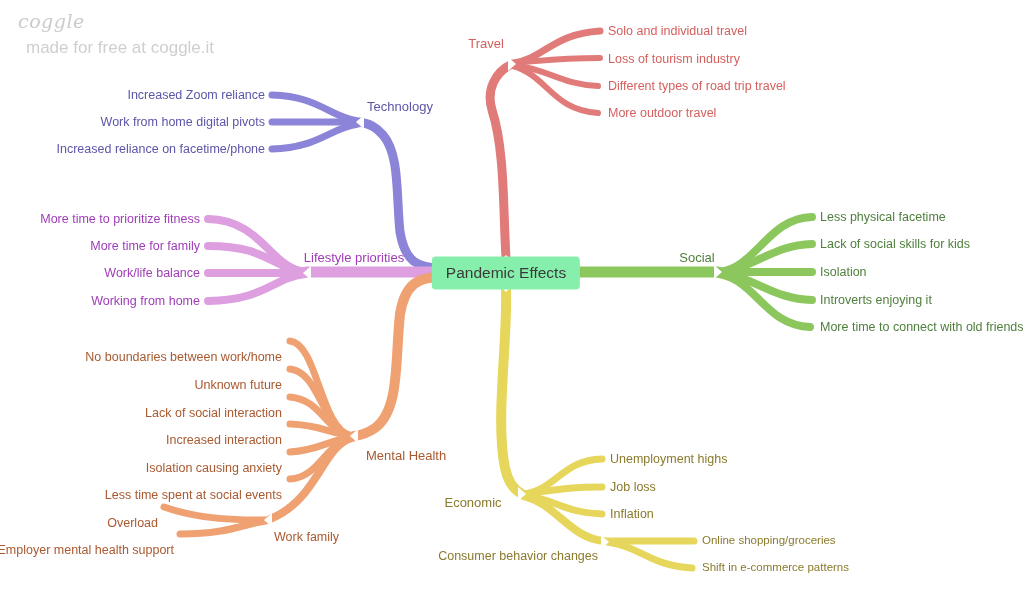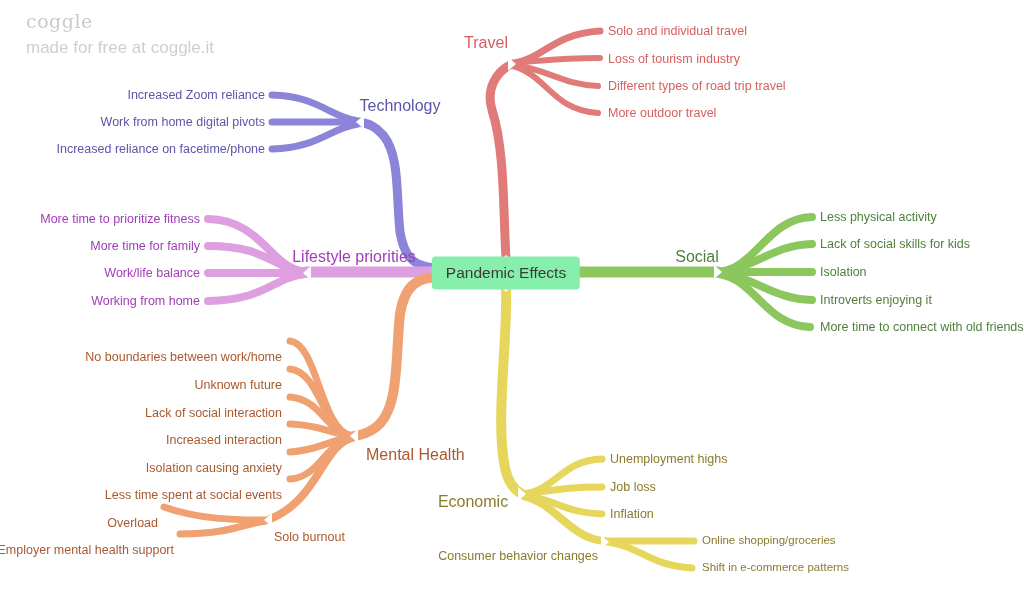--- a/index.html
+++ b/index.html
@@ -6,41 +6,41 @@
   body{
     width:1024px;height:603px;
     background:#ffffff;
     font-family:"Liberation Sans", sans-serif;
     overflow:hidden;
     position:relative;
   }
   #mindmap{position:absolute;left:0;top:0;width:1024px;height:603px;}
 
   .wm{position:absolute;color:#cfcfcf;user-select:none;}
-  .wm-logo{left:26px;top:10px;font-family:"DejaVu Serif",serif;font-size:19px;letter-spacing:.5px;color:#cbcbcb;}
+  .wm-logo{left:18px;top:10px;font-family:"DejaVu Serif",serif;font-style:italic;font-size:19px;letter-spacing:.5px;color:#cbcbcb;}
   .wm-sub{left:26px;top:38px;font-size:17px;color:#cfcfcf;}
 
   .node{position:absolute;white-space:nowrap;line-height:1;}
   .node.r{transform:translate(-100%,-50%);}   
   .node.l{transform:translate(0,-50%);}       
   .node.c{transform:translate(-50%,-50%);}
 
   .root{
     position:absolute;
     background:#86efac;
     color:#3a3a3a;
     font-size:15.5px;
     padding:7px 14px 8px 14px;
     border-radius:4px;
     transform:translate(-50%,-50%);
     white-space:nowrap;
     box-shadow:0 0 0 0 rgba(0,0,0,0);
   }
 
-  .branch-title{font-size:16px;}
+  .branch-title{font-size:13px;}
   .leaf{font-size:12.5px;}
   .leaf-sm{font-size:11.5px;}
 
   .c-travel{color:#d4605e;}
   .c-tech{color:#5b56a8;}
   .c-life{color:#a03cb8;}
   .c-mental{color:#a9592f;margin-top:16px;}
   .c-social{color:#4e7f3c;}
   .c-econ{color:#8a7a2c;}
 </style>
@@ -134,34 +134,34 @@
 <div class="node r leaf c-tech" style="left:265px;top:122px;">Work from home digital pivots</div>
 <div class="node r leaf c-tech" style="left:265px;top:149px;">Increased reliance on facetime/phone</div>
 
 <div class="node c branch-title c-life" style="left:354px;top:257px;">Lifestyle priorities</div>
 <div class="node r leaf c-life" style="left:200px;top:219px;">More time to prioritize fitness</div>
 <div class="node r leaf c-life" style="left:200px;top:246px;">More time for family</div>
 <div class="node r leaf c-life" style="left:200px;top:273px;">Work/life balance</div>
 <div class="node r leaf c-life" style="left:200px;top:301px;">Working from home</div>
 
 <div class="node c branch-title c-social" style="left:697px;top:257px;">Social</div>
-<div class="node l leaf c-social" style="left:820px;top:217px;">Less physical activity</div>
+<div class="node l leaf c-social" style="left:820px;top:217px;">Less physical facetime</div>
 <div class="node l leaf c-social" style="left:820px;top:244px;">Lack of social skills for kids</div>
 <div class="node l leaf c-social" style="left:820px;top:272px;">Isolation</div>
 <div class="node l leaf c-social" style="left:820px;top:300px;">Introverts enjoying it</div>
 <div class="node l leaf c-social" style="left:820px;top:327px;">More time to connect with old friends</div>
 
 <div class="node l branch-title c-mental" style="left:366px;top:439px;">Mental Health</div>
 <div class="node r leaf c-mental" style="left:282px;top:341px;">No boundaries between work/home</div>
 <div class="node r leaf c-mental" style="left:282px;top:369px;">Unknown future</div>
 <div class="node r leaf c-mental" style="left:282px;top:397px;">Lack of social interaction</div>
 <div class="node r leaf c-mental" style="left:282px;top:424px;">Increased interaction</div>
 <div class="node r leaf c-mental" style="left:282px;top:452px;">Isolation causing anxiety</div>
 <div class="node r leaf c-mental" style="left:282px;top:479px;">Less time spent at social events</div>
-<div class="node l leaf c-mental" style="left:274px;top:521px;">Solo burnout</div>
+<div class="node l leaf c-mental" style="left:274px;top:521px;">Work family</div>
 <div class="node r leaf c-mental" style="left:158px;top:507px;">Overload</div>
 <div class="node r leaf c-mental" style="left:174px;top:534px;">Employer mental health support</div>
 
 <div class="node c branch-title c-econ" style="left:473px;top:502px;">Economic</div>
 <div class="node l leaf c-econ" style="left:610px;top:459px;">Unemployment highs</div>
 <div class="node l leaf c-econ" style="left:610px;top:487px;">Job loss</div>
 <div class="node l leaf c-econ" style="left:610px;top:514px;">Inflation</div>
 <div class="node r leaf c-econ" style="left:598px;top:556px;">Consumer behavior changes</div>
 <div class="node l leaf-sm c-econ" style="left:702px;top:541px;">Online shopping/groceries</div>
 <div class="node l leaf-sm c-econ" style="left:702px;top:568px;">Shift in e-commerce patterns</div>

